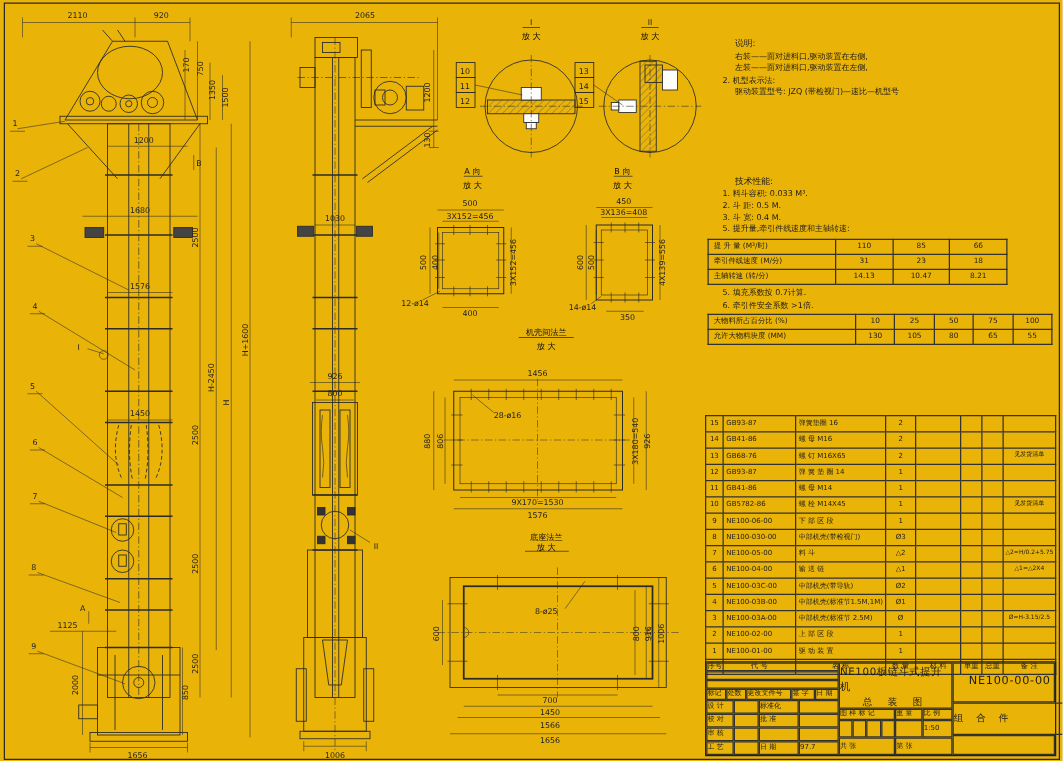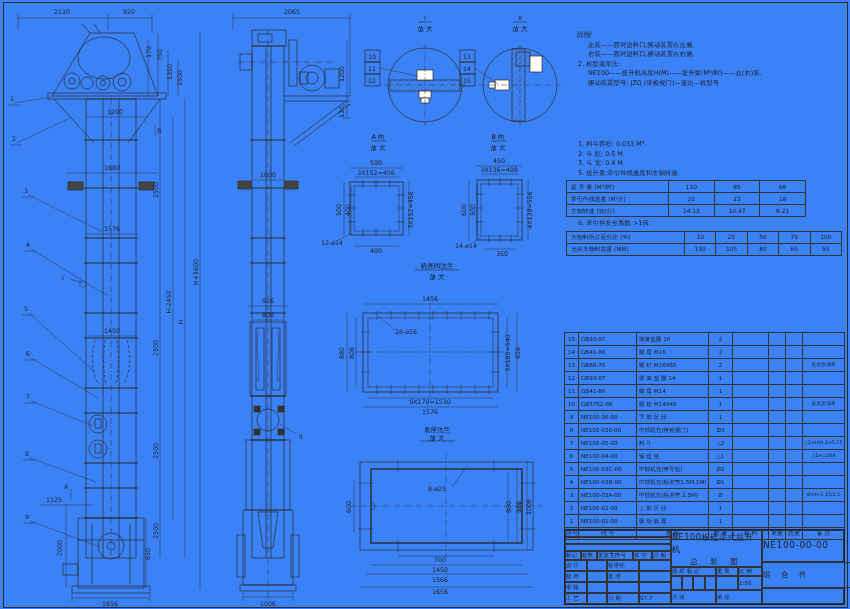--- a/index.html
+++ b/index.html
@@ -1,45 +1,45 @@
 <!DOCTYPE html>
 <html><head>
 <meta charset="utf-8">
 <style>
   html,body{margin:0;padding:0;background:#e8e8e4;}
-  .sheet{position:relative;width:850px;height:609px;background:#3b82f6;margin:0 auto;
+  .sheet{position:relative;width:850px;height:609px;background:#eab308;margin:0 auto;
          font-family:"DejaVu Sans",sans-serif;color:#1c1c1c;overflow:hidden;}
   .frame{position:absolute;left:3px;top:2px;width:843px;height:604px;border:1.4px solid #2a2a2a;}
   svg{position:absolute;left:0;top:0;}
   .dim{font-size:6.3px;fill:#222;}
   .cjk{font-size:6.5px;fill:#111;}
   .right-panel{position:absolute;left:562px;top:0;width:286px;height:609px;font-size:6.4px;line-height:1.5;}
   .notes{position:absolute;left:4px;top:30px;width:278px;}
-  .n-title{margin-left:10px;font-size:7px;font-style:italic;}
+  .n-title{margin-left:22px;font-size:7px;}
   .ind1{margin-left:12px;}
   .ind2{margin-left:22px;}
   .ind3{margin-left:56px;}
   .perf{position:absolute;left:4px;top:140px;width:280px;}
   table{border-collapse:collapse;table-layout:fixed;}
   .t1,.t2,.bom{width:100%;}
   .t1 td,.t2 td,.bom td,.bom th{border:0.8px solid #333;height:11px;padding:0 1px;
       font-size:5.9px;font-weight:normal;text-align:center;overflow:hidden;white-space:nowrap;}
   .t1 td.lab,.t2 td.lab{text-align:left;padding-left:4px;}
   .t1{width:240px;margin:2px 0;}
   .t2{width:276px;margin:2px 0;}
   .bom-wrap{position:absolute;left:2px;top:332px;width:281px;}
   .bom td{height:12px;font-size:5.6px;}
   .bom td.code,.bom td.nm{text-align:left;padding-left:2px;}
   .bom td.rmk{font-size:4.8px;}
   .tb{position:absolute;left:2px;top:529px;width:281px;height:76px;border:1.2px solid #222;box-sizing:border-box;font-size:5.6px;}
   .tb *{box-sizing:border-box;}
   .tb .cell{position:absolute;border:0.7px solid #333;display:flex;align-items:center;justify-content:space-between;overflow:hidden;}
   .tt1{font-size:8.2px;letter-spacing:0.5px;}
   .tt2{font-size:7.6px;letter-spacing:5px;}
-  .dno{font-size:9px;letter-spacing:0.6px;}
+  .dno{font-size:9px;letter-spacing:0.6px;padding-left:12px;}
   .ptype{font-size:7.6px;letter-spacing:4px;}
 </style>
 </head>
 <body>
 
 <div class="sheet">
   <div class="frame"></div>
 
   <svg width="565" height="609" viewBox="0 0 565 609">
     <defs>
@@ -462,28 +462,28 @@
     <text class="dim" x="440" y="562" text-anchor="middle">700</text>
     <text class="dim" x="440" y="572" text-anchor="middle">1450</text>
     <text class="dim" x="440" y="582" text-anchor="middle">1566</text>
     <text class="dim" x="440" y="594" text-anchor="middle">1656</text>
   </svg>
 
   <div class="right-panel">
 
     <div class="notes">
       <div class="n-title">说明:</div>
+      <div class="ind2">右装——面对进料口,驱动装置在右侧,</div>
       <div class="ind2">左装——面对进料口,驱动装置在左侧,</div>
-      <div class="ind2">右装——面对进料口,驱动装置在右侧,</div>
       <div class="ind1">2. 机型表示法:</div>
-      <div class="ind2">NE100——提升机高度H(M)——提升量(M³/时)——左(右)装.</div>
       <div class="ind2">驱动装置型号: JZQ (带检视门)—速比—机型号</div>
     </div>
 
     <div class="perf">
+      <div class="n-title">技术性能:</div>
       <div class="ind1">1. 料斗容积: 0.033 M³.</div>
       <div class="ind1">2. 斗    距: 0.5 M.</div>
       <div class="ind1">3. 斗    宽: 0.4 M.</div>
       <div class="ind1">5. 提升量,牵引件线速度和主轴转速:</div>
 
       <table class="t1">
         <colgroup>
             <col style="width:102px">
             <col>
             <col>
@@ -504,20 +504,21 @@
         </tr>
         <tr>
           <td class="lab">主轴转速      (转/分)</td>
           <td>14.13</td>
           <td>10.47</td>
           <td>8.21</td>
         </tr>
       </tbody>
         </table>
 
+      <div class="ind1">5. 填充系数按 0.7计算.</div>
       <div class="ind1">6. 牵引件安全系数 &gt;1倍.</div>
 
       <table class="t2">
         <colgroup>
             <col style="width:118px">
             <col>
             <col>
             <col>
             <col>
             <col>

